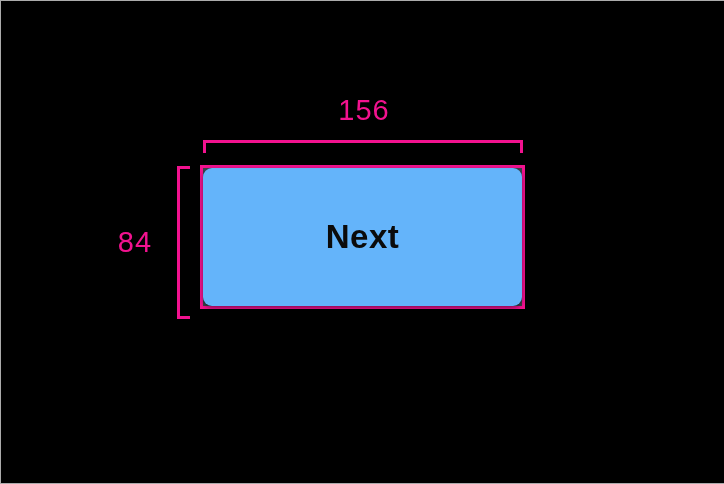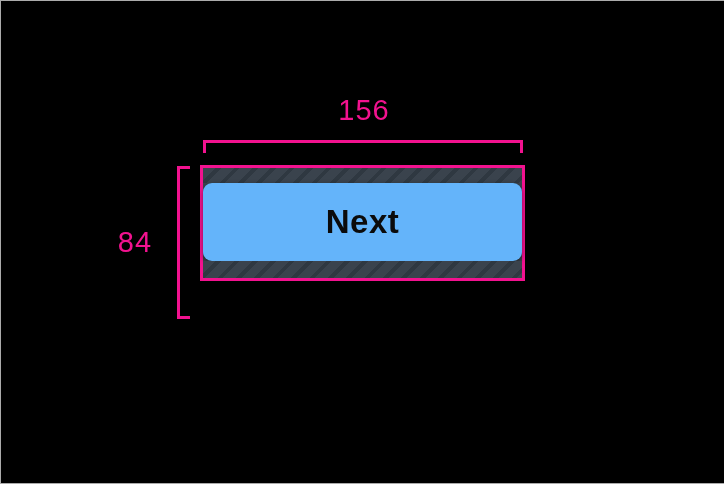--- a/index.html
+++ b/index.html
@@ -42,25 +42,25 @@
     left: 176px; top: 165px;
     width: 13px; height: 153px;
     box-sizing: border-box;
     border-left: 3px solid var(--accent, #f2128f);
     border-top: 3px solid var(--accent, #f2128f);
     border-bottom: 3px solid var(--accent, #f2128f);
   }
   .measure-box {
     position: absolute;
     left: 199px; top: 164px;
-    width: 325px; height: 116px;
+    width: 325px; height: 144px;
     box-sizing: border-box;
     border: 3px solid var(--accent, #f2128f);
     display: flex;
-    flex-direction: column;
+    flex-direction: row;
     background: var(--hatch-base, #3a434d);
   }
   .hatch {
     background: repeating-linear-gradient(
       135deg,
       var(--hatch-base, #3a434d) 0px,
       var(--hatch-base, #3a434d) 9px,
       var(--hatch-stripe, #2f3841) 9px,
       var(--hatch-stripe, #2f3841) 13px
     );

